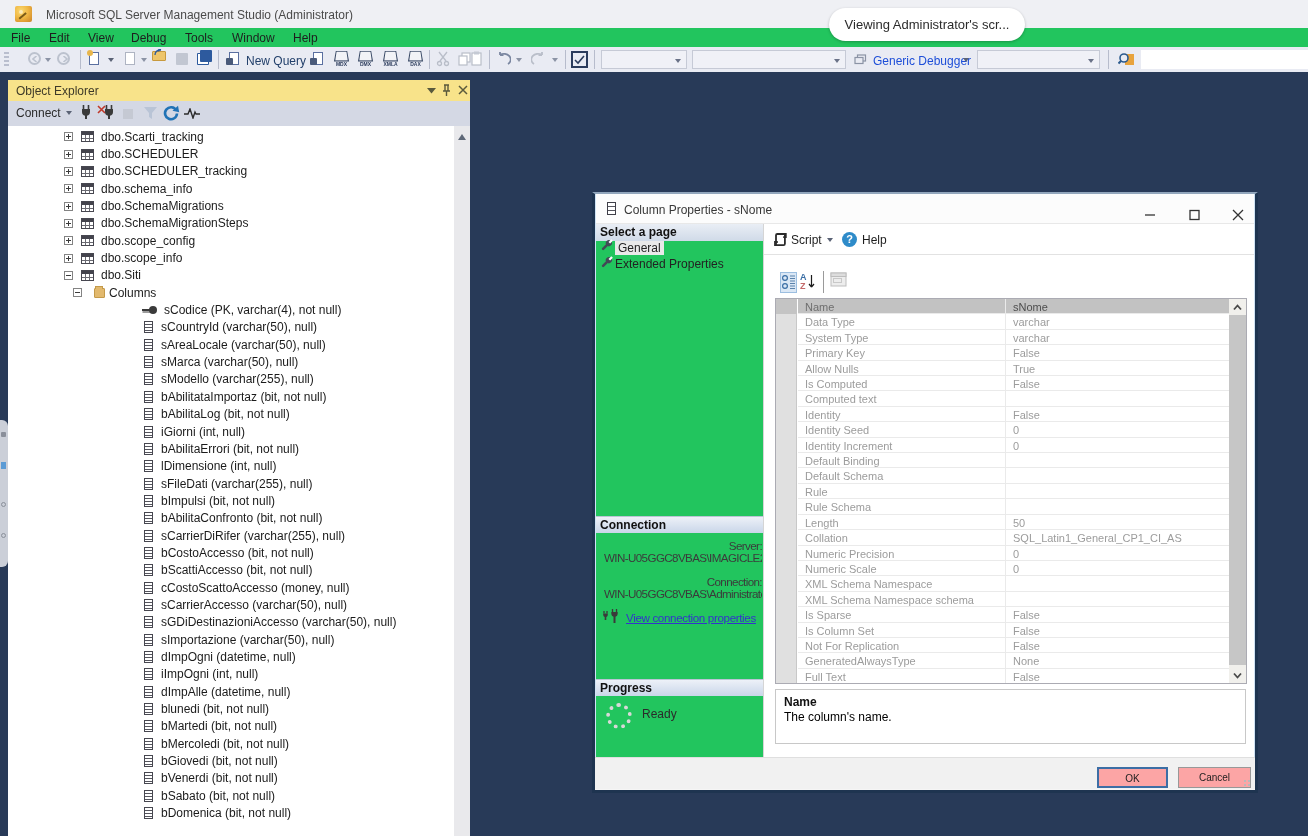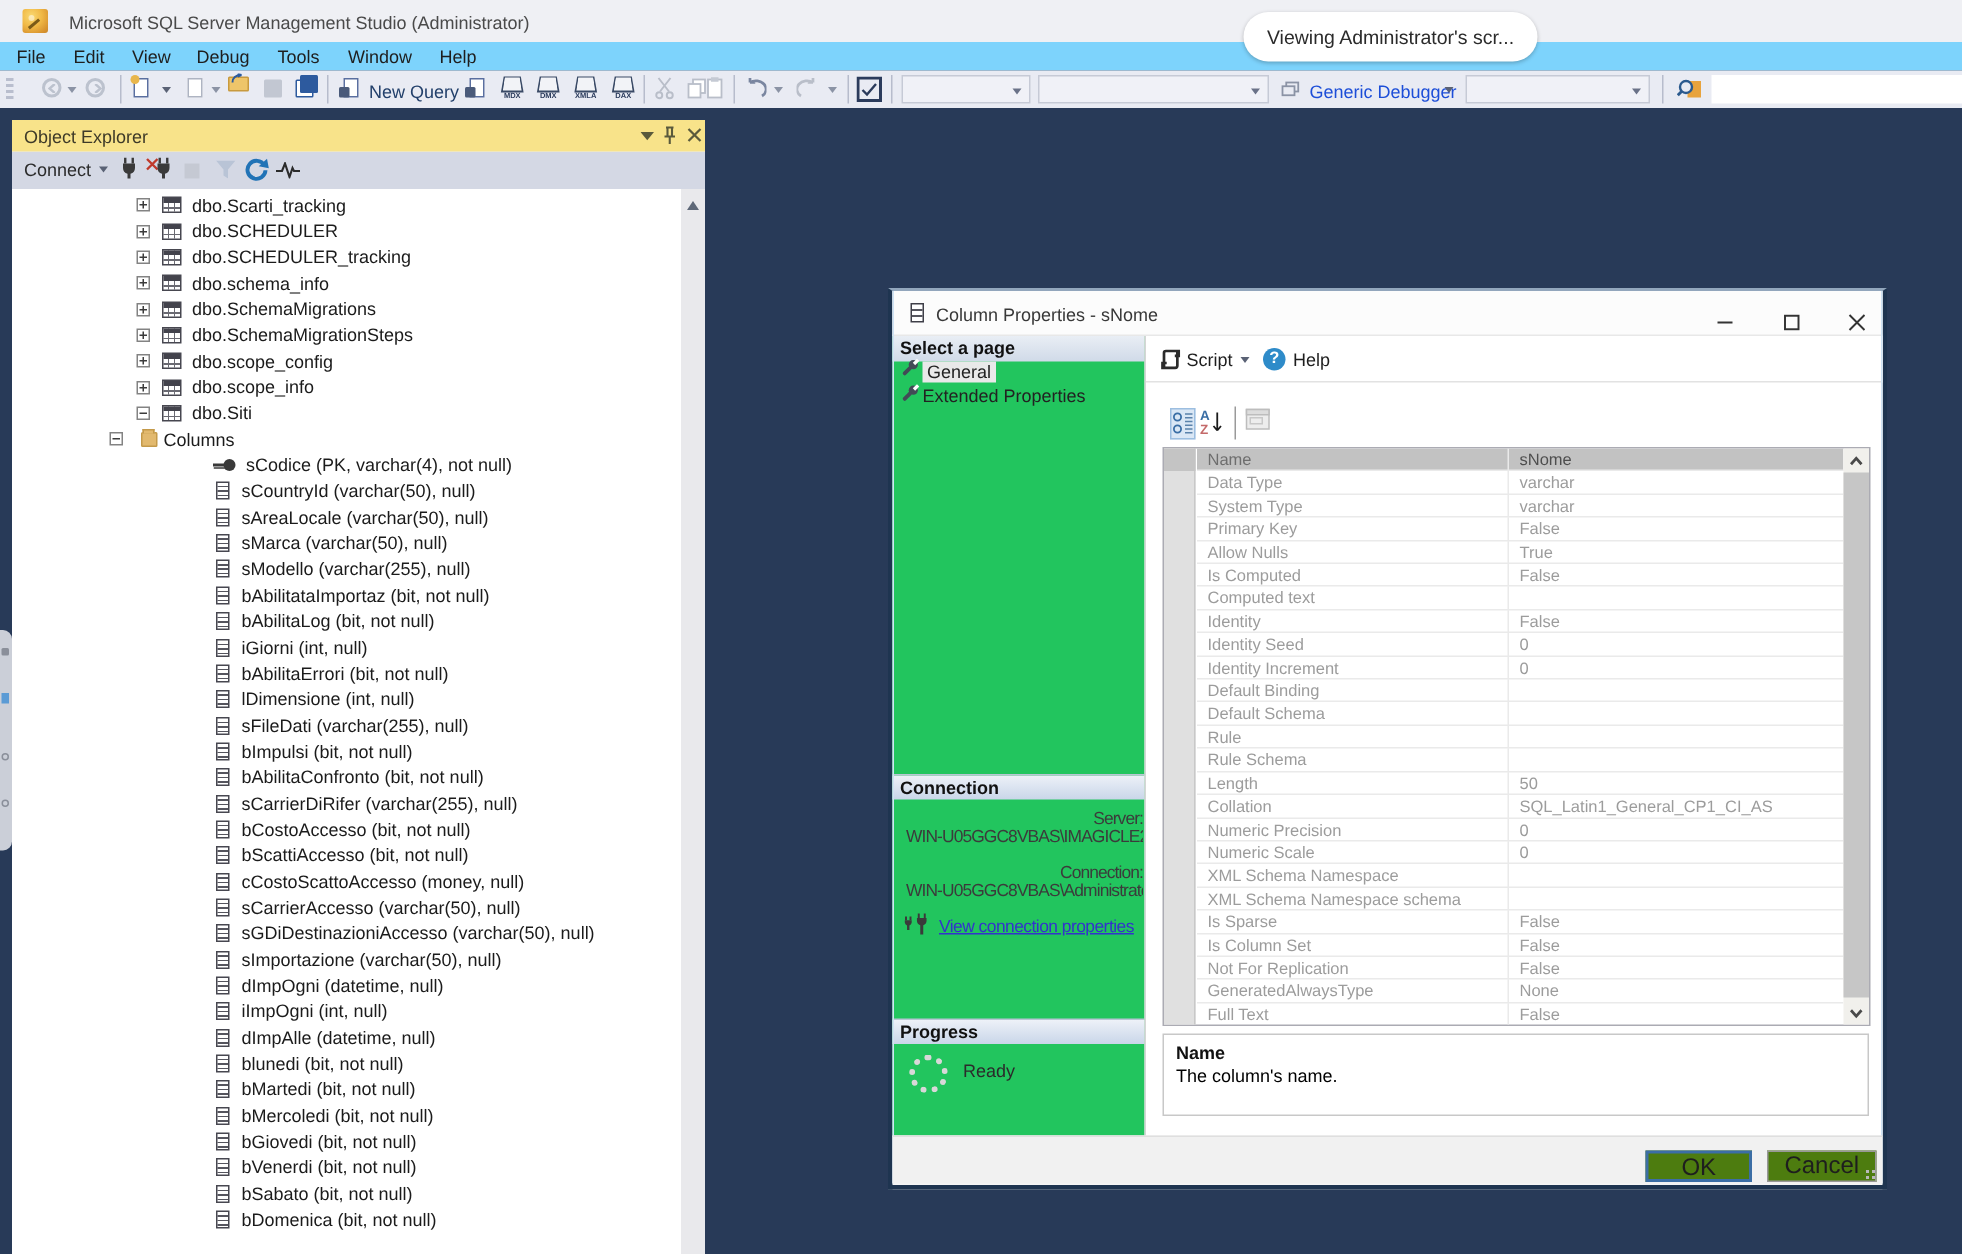--- a/index.html
+++ b/index.html
@@ -2,21 +2,21 @@
 <html><head>
 <meta charset="utf-8">
 <style>
 * { margin:0; padding:0; box-sizing:border-box; }
 html,body { width:1308px; height:836px; overflow:hidden; font-family:"Liberation Sans", sans-serif; }
 body { position:relative; background:#283A58; }
 .abs { position:absolute; }
 
 
 #titlebar { left:0; top:0; width:1308px; height:28px; background:#EFF0F4; }
-#menubar { left:0; top:28px; width:1308px; height:19px; background:#7dd3fc; font-size:12px; color:#1e1e1e; }
+#menubar { left:0; top:28px; width:1308px; height:19px; background:#22c55e; font-size:12px; color:#1e1e1e; }
 #menubar span { position:absolute; top:3px; }
 #toolbar { left:0; top:47px; width:1308px; height:25px; background:#E9EBF3; }
 #ssmsicon { left:15px; top:6px; width:17px; height:16px; border-radius:2px;
   background:radial-gradient(circle at 35% 30%, #FAD971 0%, #F0B845 45%, #D99530 80%, #C9872B 100%); }
 #ssmsicon:before { content:""; position:absolute; left:3px; top:9px; width:9px; height:1.5px; background:#7a5a18; transform:rotate(-40deg); }
 #ssmsicon:after { content:""; position:absolute; left:4px; top:4px; width:4px; height:4px; border-radius:50%; background:rgba(255,255,255,.5); }
 #wintitle { left:46px; top:8px; font-size:12px; color:#4a4a4a; }
 
 
 .tsep { position:absolute; top:3px; width:1px; height:19px; background:#B7BCCC; }
@@ -43,21 +43,21 @@
 
 
 #oe { left:8px; top:80px; width:462px; height:756px; background:#fff; }
 #oe-title { position:absolute; left:0; top:0; width:462px; height:21px; background:#F8E38A; font-size:12px; color:#3E3A28; }
 #oe-title .tt { position:absolute; left:8px; top:4px; }
 #oe-tools { position:absolute; left:0; top:21px; width:462px; height:25px; background:#D4D8E4; font-size:12px; color:#2b2b2b; }
 #oe-tree { position:absolute; left:0; top:46px; width:446px; height:710px; background:#fff; overflow:hidden; font-size:12px; color:#1b1b1b; padding-top:2px; }
 #oe-scroll { position:absolute; right:0; top:46px; width:16px; height:710px; background:#E9E9EC; }
 #oe-scroll .up { position:absolute; left:4px; top:8px; width:0; height:0; border-left:4px solid transparent; border-right:4px solid transparent; border-bottom:6px solid #5E6878; }
 .trow { height:17.35px; display:flex; align-items:center; white-space:nowrap; }
-.l1 { padding-left:83px; } .l2 { padding-left:65px; } .l3 { padding-left:136px; }
+.l1 { padding-left:56px; } .l2 { padding-left:65px; } .l3 { padding-left:136px; }
 .eb { width:9px; height:9px; border:1px solid #838383; background:#fff; position:relative; flex:none; }
 .eb:before { content:""; position:absolute; left:1px; top:3px; width:5px; height:1px; background:#3b3b3b; }
 .eb.plus:after { content:""; position:absolute; left:3px; top:1px; width:1px; height:5px; background:#3b3b3b; }
 .tbl { width:13px; height:11px; margin-left:8px; margin-right:4px; flex:none; border:1px solid #474750; background:
   linear-gradient(#43434c 0 3px, transparent 3px),
   linear-gradient(90deg, transparent 0 3px, #6a6a72 3px 4px, transparent 4px 7px, #6a6a72 7px 8px, transparent 8px),
   linear-gradient(transparent 0 6px, #6a6a72 6px 7px, transparent 7px), #fff; }
 .fold { width:11px; height:10px; margin-left:12px; margin-right:1px; flex:none; background:#E2B96E; border:1px solid #C49A4A; border-radius:1px; position:relative; }
 .fold:before { content:""; position:absolute; left:0; top:-3px; width:6px; height:2px; background:#E2B96E; border:1px solid #C49A4A; border-bottom:none; }
 .colic { width:9px; height:12px; flex:none; border:1px solid #474750; background:
@@ -103,21 +103,21 @@
 .grow:before { content:""; position:absolute; left:207px; top:0; width:1px; height:15.42px; background:#EAEAEA; }
 .grow.sel { background:#C2C2C2; color:#6E6E6E; }
 .grow.sel .gv { color:#4E4E4E; }
 #gscroll { position:absolute; right:0; top:0; width:17px; height:384px; background:#F1F0EC; }
 #gthumb { position:absolute; left:0; top:16px; width:17px; height:350px; background:#C6C6C6; }
 .chev { position:absolute; left:4px; width:9px; height:9px; }
 
 #namebox { position:absolute; left:11px; top:465px; width:471px; height:55px; border:1px solid #C8C8C8; background:#fff; font-size:12px; }
 
 #dlg-bottom { position:absolute; left:0; top:563px; width:660px; height:32px; background:#F1F1F1; border-top:1px solid #DFDFDF; }
-.btn { position:absolute; top:9px; height:21px; background:#4d7c0f; font-size:16px; color:#1e1e1e; text-align:center; line-height:19px; }
+.btn { position:absolute; top:9px; height:21px; background:#fca5a5; font-size:10px; color:#1e1e1e; text-align:center; line-height:19px; }
 #okbtn { left:502px; width:71px; border:2px solid #3C6EA5; }
 #cancelbtn { left:583px; width:73px; border:1px solid #989898; line-height:19px; }
 </style>
 </head>
 <body>
 <div class="abs" id="titlebar"></div>
 <div class="abs" id="menubar">
   <span style="left:11px">File</span>
     <span style="left:49px">Edit</span>
     <span style="left:88px">View</span>

